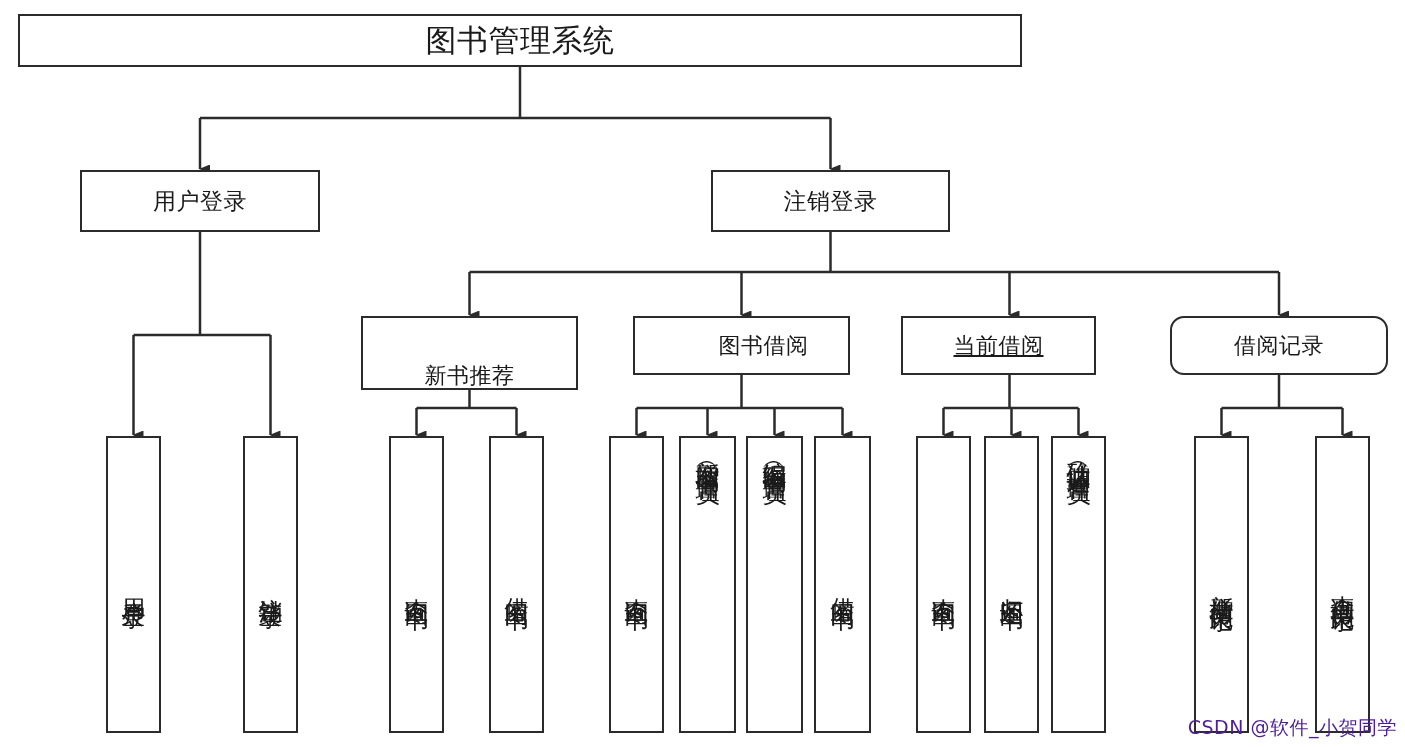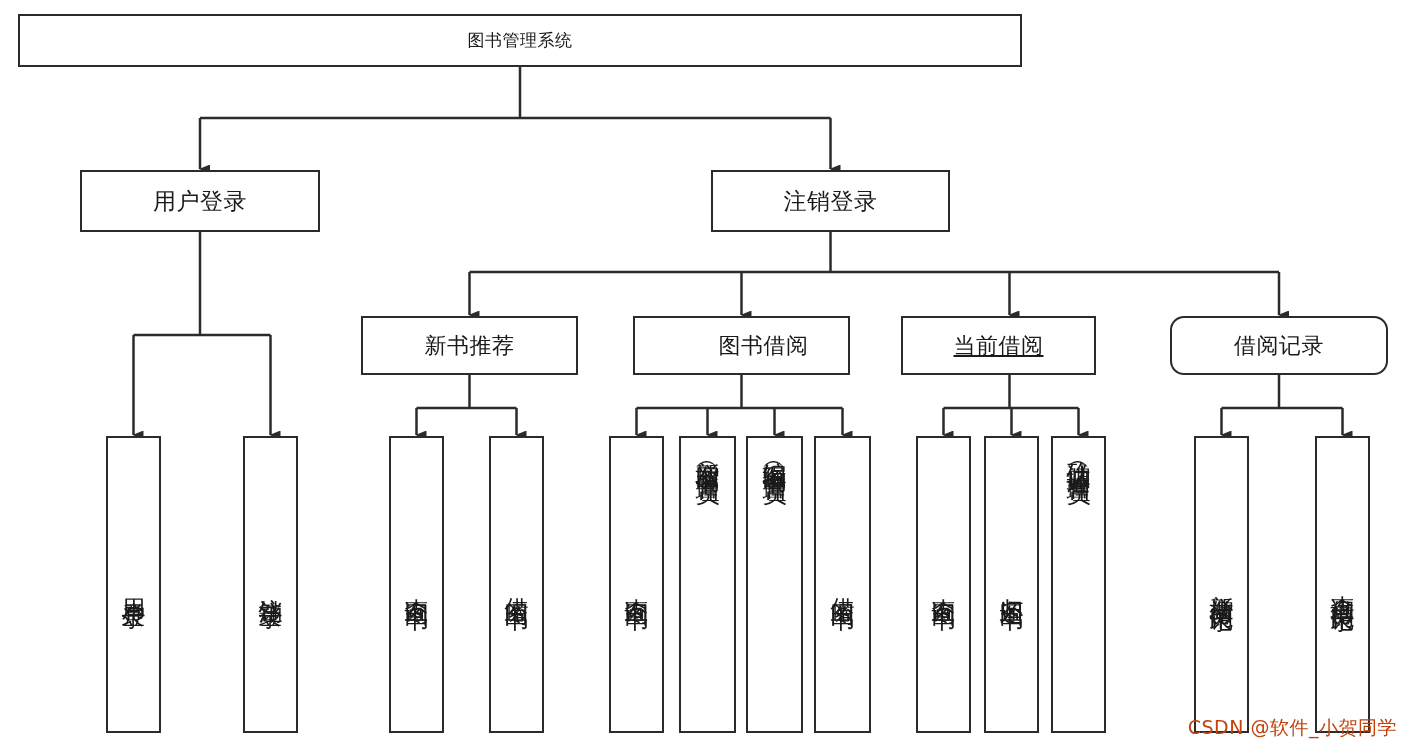--- a/index.html
+++ b/index.html
@@ -41,21 +41,21 @@
     text-align: center;
     line-height: 1.08;
     letter-spacing: 0.5px;
     white-space: nowrap;
   }
   
   .node.level-0 {
     border-width: 2.5px;
   }
   .node.level-0 .node-label {
-    font-size: 17px;
+    font-size: 31px;
   }
   
   .node.level-1 .node-label {
     font-size: 23px;
   }
   
   .node.level-2 .node-label {
     font-size: 22px;
   }
   
@@ -74,21 +74,21 @@
     white-space: nowrap;
   }
   .node.leaf.align-top {
     align-items: flex-start;
   }
   #watermark {
     position: absolute;
     right: 8px;
     bottom: 6px;
     font-size: 19px;
-    color: #c2410c;
+    color: #4c1d95;
     letter-spacing: 0.5px;
     white-space: nowrap;
     user-select: none;
   }
 </style>
 </head>
 <body>
 
 <div id="diagram-root">
 
@@ -141,21 +141,21 @@
 
   <div id="level1-container">
       <div class="node level-1" id="node-user-login" style="left: 80px; top: 170px; width: 240px; height: 62px;">
         <span class="node-label">用户登录</span>
       </div>
       <div class="node level-1" id="node-book-management" style="left: 711px; top: 170px; width: 239px; height: 62px;">
         <span class="node-label">注销登录</span>
       </div>
     </div>
   <div id="level2-container">
-      <div class="node level-2" id="node-new-book-recommend" style="left: 361px; top: 316px; width: 217px; height: 59px;">
+      <div class="node level-2" id="node-new-book-recommend" style="left: 361px; top: 316px; width: 217px; height: 74px; align-items: flex-end;">
         <span class="node-label">新书推荐</span>
       </div>
       <div class="node level-2" id="node-book-borrow" style="left: 633px; top: 316px; width: 217px; height: 59px; padding-left: 44px;">
         <span class="node-label">图书借阅</span>
       </div>
       <div class="node level-2" id="node-current-borrow" style="left: 901px; top: 316px; width: 195px; height: 59px; text-decoration: underline;">
         <span class="node-label">当前借阅</span>
       </div>
       <div class="node level-2" id="node-borrow-record" style="left: 1170px; top: 316px; width: 218px; height: 59px; border-radius: 14px;">
         <span class="node-label">借阅记录</span>

